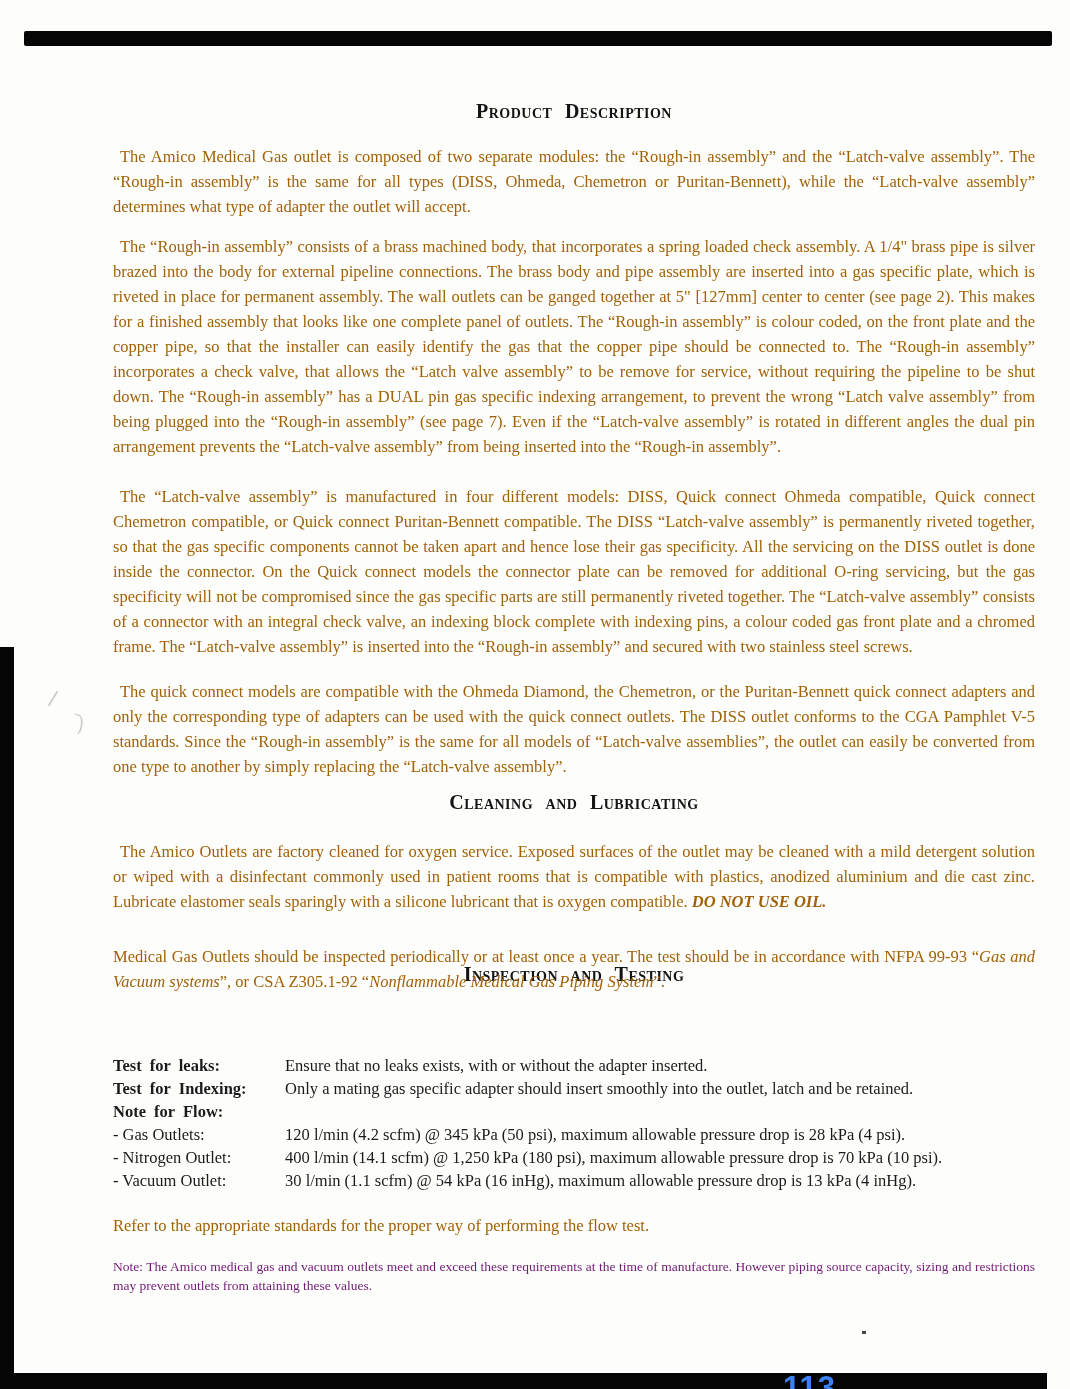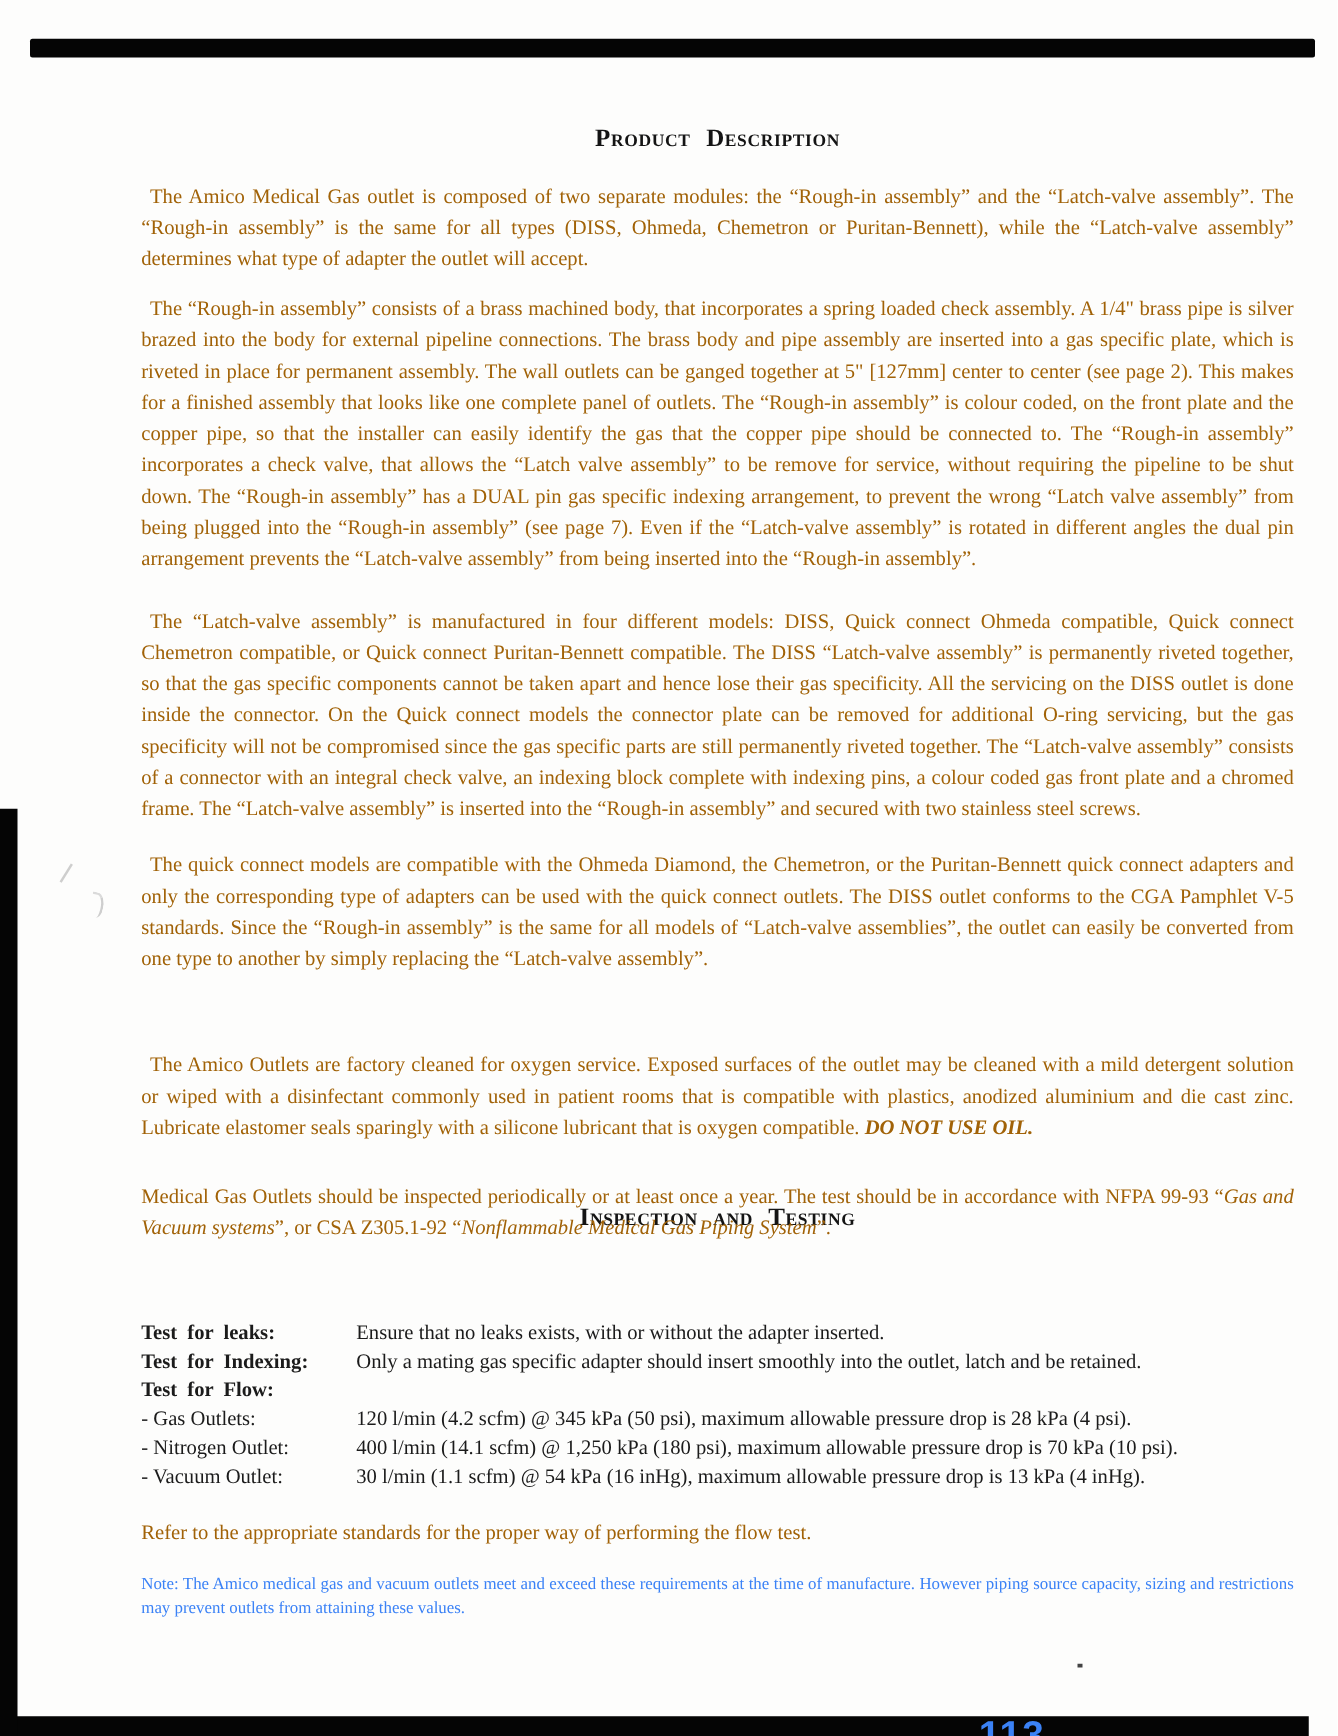--- a/index.html
+++ b/index.html
@@ -12,21 +12,21 @@
     text-align:center; font-variant:small-caps; font-weight:bold;
     font-size:20px; letter-spacing:0.5px; word-spacing:7px; color:#141414;
   }
   .para {
     font-size:16.5px; line-height:25px; text-align:justify;
     text-indent:7px; color:#a16207;
   }
   .tests { display:grid; grid-template-columns:172px 1fr; font-size:16.5px; line-height:23px; }
   .tests .lbl { font-weight:bold; word-spacing:4px; }
   .tests .flw { font-weight:normal; }
-  .note { font-size:13.5px; line-height:19px; text-align:justify; color:#3b82f6; }
+  .note { font-size:13.5px; line-height:19px; text-align:justify; color:#701a75; }
   .pagenum {
     position:absolute; left:783px; top:1370px;
     font-family:"Liberation Sans", sans-serif; font-weight:bold;
     font-size:31px; letter-spacing:1px; color:#3b82f6;
   }
   .pagenum-dot { position:absolute; left:862px; top:1331px; width:4px; height:3px; background:#444; }
   
   .bar-top    { position:absolute; left:24px;  top:31px;   width:1028px; height:15px; background:#050505; border-radius:2px; }
   .bar-bottom { position:absolute; left:0;     top:1373px; width:1047px; height:16px; background:#050505; }
   .bar-left   { position:absolute; left:0;     top:647px;  width:14px;   height:742px; background:#050505; }
@@ -47,33 +47,34 @@
   <div class="block heading" style="top:100px;">Product Description</div>
 
   <div class="block para" style="top:144px;">The Amico Medical Gas outlet is composed of two separate modules: the “Rough-in assembly” and the “Latch-valve assembly”. The “Rough-in assembly” is the same for all types (DISS, Ohmeda, Chemetron or Puritan-Bennett), while the “Latch-valve assembly” determines what type of adapter the outlet will accept.</div>
 
   <div class="block para" style="top:234px;">The “Rough-in assembly” consists of a brass machined body, that incorporates a spring loaded check assembly. A 1/4" brass pipe is silver brazed into the body for external pipeline connections. The brass body and pipe assembly are inserted into a gas specific plate, which is riveted in place for permanent assembly. The wall outlets can be ganged together at 5" [127mm] center to center (see page 2). This makes for a finished assembly that looks like one complete panel of outlets. The “Rough-in assembly” is colour coded, on the front plate and the copper pipe, so that the installer can easily identify the gas that the copper pipe should be connected to. The “Rough-in assembly” incorporates a check valve, that allows the “Latch valve assembly” to be remove for service, without requiring the pipeline to be shut down. The “Rough-in assembly” has a DUAL pin gas specific indexing arrangement, to prevent the wrong “Latch valve assembly” from being plugged into the “Rough-in assembly” (see page 7). Even if the “Latch-valve assembly” is rotated in different angles the dual pin arrangement prevents the “Latch-valve assembly” from being inserted into the “Rough-in assembly”.</div>
 
   <div class="block para" style="top:484px;">The “Latch-valve assembly” is manufactured in four different models: DISS, Quick connect Ohmeda compatible, Quick connect Chemetron compatible, or Quick connect Puritan-Bennett compatible. The DISS “Latch-valve assembly” is permanently riveted together, so that the gas specific components cannot be taken apart and hence lose their gas specificity. All the servicing on the DISS outlet is done inside the connector. On the Quick connect models the connector plate can be removed for additional O-ring servicing, but the gas specificity will not be compromised since the gas specific parts are still permanently riveted together. The “Latch-valve assembly” consists of a connector with an integral check valve, an indexing block complete with indexing pins, a colour coded gas front plate and a chromed frame. The “Latch-valve assembly” is inserted into the “Rough-in assembly” and secured with two stainless steel screws.</div>
 
   <div class="block para" style="top:679px;">The quick connect models are compatible with the Ohmeda Diamond, the Chemetron, or the Puritan-Bennett quick connect adapters and only the corresponding type of adapters can be used with the quick connect outlets. The DISS outlet conforms to the CGA Pamphlet V-5 standards. Since the “Rough-in assembly” is the same for all models of “Latch-valve assemblies”, the outlet can easily be converted from one type to another by simply replacing the “Latch-valve assembly”.</div>
 
+  <div class="block heading" style="top:791px;">Cleaning and Lubricating</div>
 
   <div class="block para" style="top:839px;"><span>The Amico Outlets are factory cleaned for oxygen service. Exposed surfaces of the outlet may be cleaned with a mild detergent solution or wiped with a disinfectant commonly used in patient rooms that is compatible with plastics, anodized aluminium and die cast zinc. Lubricate elastomer seals sparingly with a silicone lubricant that is oxygen compatible. </span><span style="font-style: italic; font-weight: bold;">DO NOT USE OIL.</span></div>
 
   <div class="block heading" style="top:963px;">Inspection and Testing</div>
 
   <div class="block para" style="top:944px; text-indent:0;"><span>Medical Gas Outlets should be inspected periodically or at least once a year. The test should be in accordance with NFPA 99-93 “</span><span style="font-style: italic;">Gas and Vacuum systems</span><span>”, or CSA Z305.1-92 “</span><span style="font-style: italic;">Nonflammable Medical Gas Piping System</span><span>”.</span></div>
 
   <div class="block tests" style="top:1054px;">
     <div class="lbl">Test for leaks:</div>
     <div>Ensure that no leaks exists, with or without the adapter inserted.</div>
     <div class="lbl">Test for Indexing:</div>
     <div>Only a mating gas specific adapter should insert smoothly into the outlet, latch and be retained.</div>
-    <div class="lbl">Test for Flow:</div>
+    <div class="lbl">Note for Flow:</div>
     <div></div>
     <div class="flw">- Gas Outlets:</div>
     <div>120 l/min (4.2 scfm) @ 345 kPa (50 psi), maximum allowable pressure drop is 28 kPa (4 psi).</div>
     <div class="flw">- Nitrogen Outlet:</div>
     <div>400 l/min (14.1 scfm) @ 1,250 kPa (180 psi), maximum allowable pressure drop is 70 kPa (10 psi).</div>
     <div class="flw">- Vacuum Outlet:</div>
     <div>30 l/min (1.1 scfm) @ 54 kPa (16 inHg), maximum allowable pressure drop is 13 kPa (4 inHg).</div>
   </div>
 
   <div class="block para" style="top:1213px; text-indent:0;">Refer to the appropriate standards for the proper way of performing the flow test.</div>

